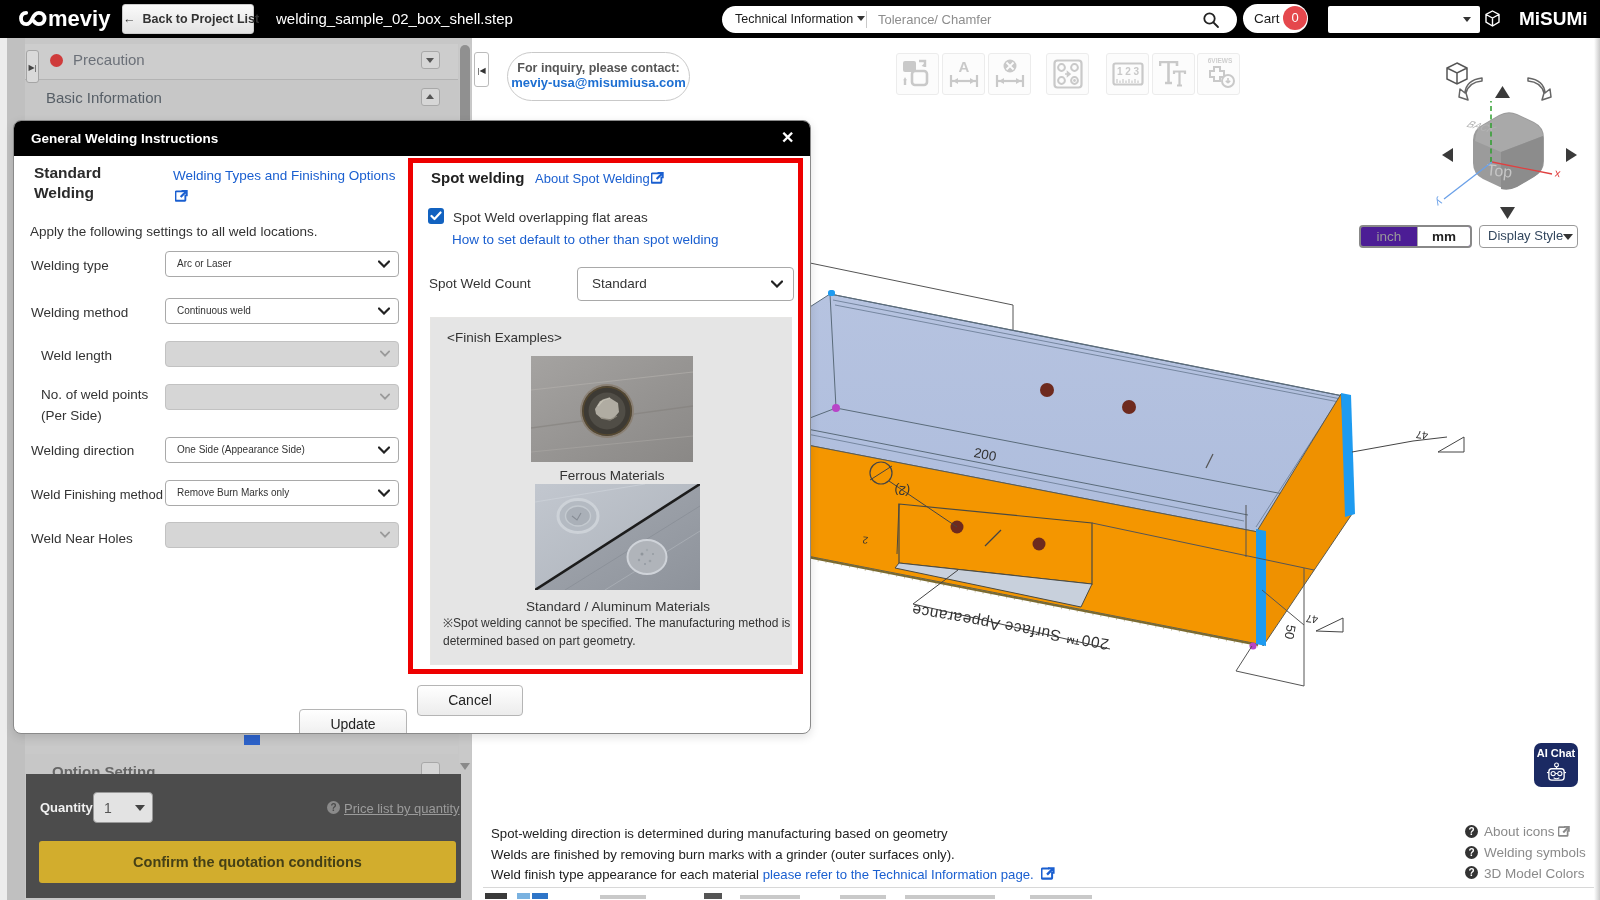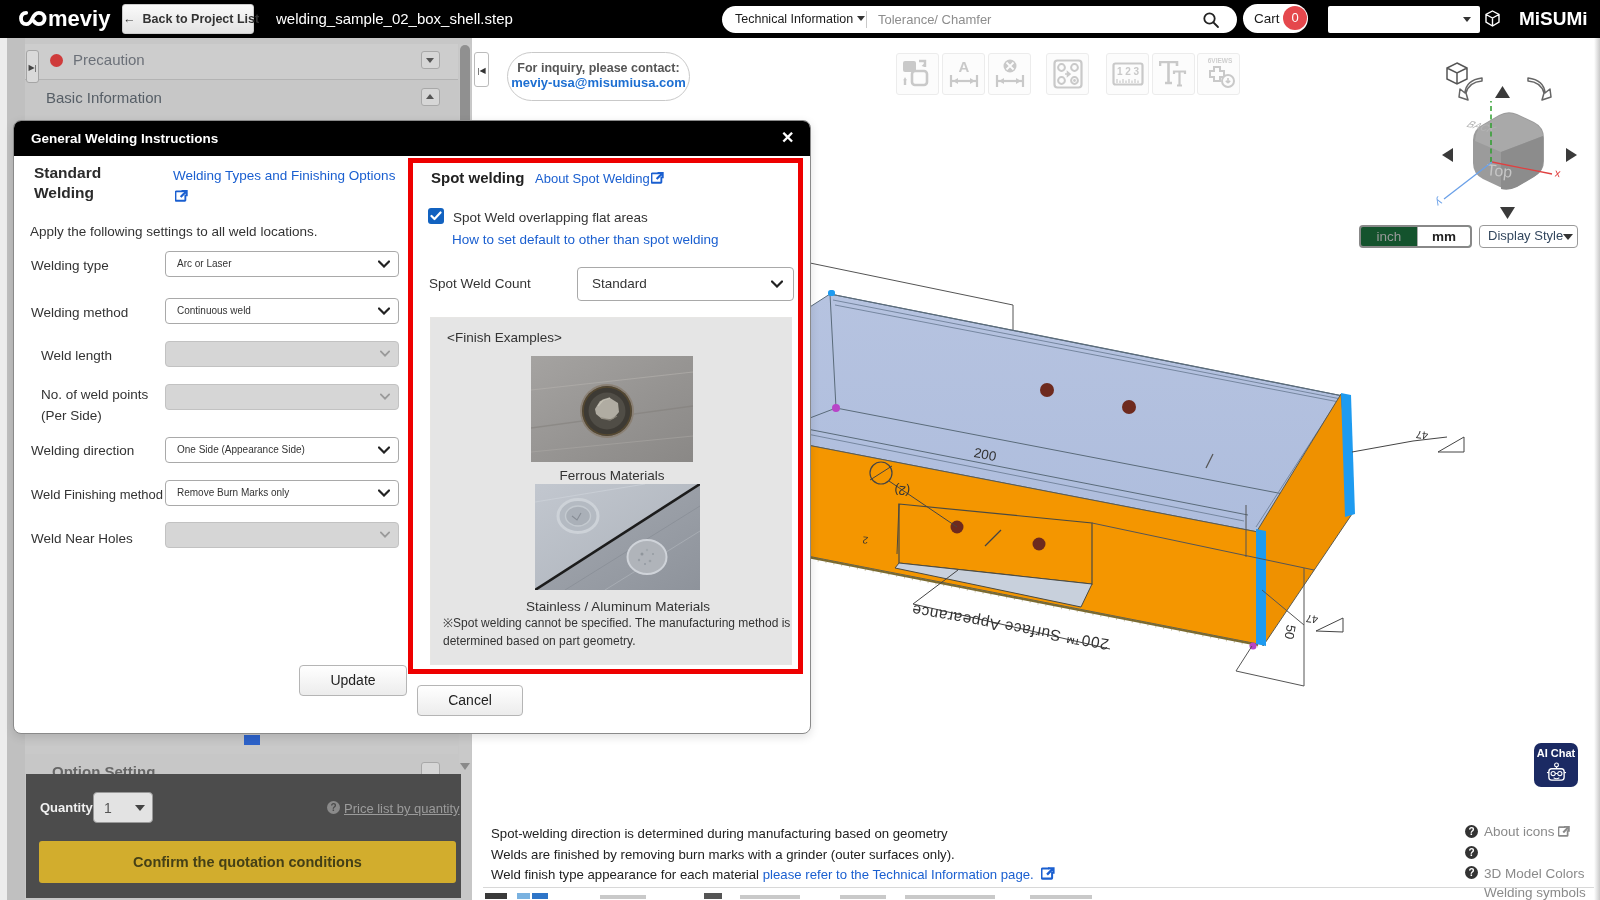--- a/index.html
+++ b/index.html
@@ -148,21 +148,21 @@
     </svg>
   </div>
 
   <div class="abs" style="left:1465px;top:825px;width:13px;height:13px;border-radius:50%;background:#333;color:#fff;font-size:10px;font-weight:bold;text-align:center;line-height:13px;">?</div>
   <div class="abs" style="left:1484px;top:824px;font-size:13.5px;color:#8a8a8a;">About icons</div>
   <svg class="abs" style="left:1558px;top:825px;" width="13" height="13" viewBox="0 0 15 15">
     <path d="M1.5 3.5 h7 v-2 h-7 a 1.6 1.6 0 0 0 -1.6 1.6 v9 a 1.6 1.6 0 0 0 1.6 1.6 h9 a 1.6 1.6 0 0 0 1.6 -1.6 v-6 h-2 v5.5 h-8.6 z" fill="#8a8a8a"></path>
     <path d="M7 1.2 h6.6 v6.6 h-2.2 v-2.9 l-4.5 4.5 -1.7 -1.7 4.5 -4.5 h-2.7 z" fill="#8a8a8a"></path>
   </svg>
   <div class="abs" style="left:1465px;top:846px;width:13px;height:13px;border-radius:50%;background:#333;color:#fff;font-size:10px;font-weight:bold;text-align:center;line-height:13px;">?</div>
-  <div class="abs" style="left:1484px;top:845px;font-size:13.5px;color:#8a8a8a;margin-top:40px;">Welding symbols</div>
+  <div class="abs" style="left:1484px;top:845px;font-size:13.5px;color:#8a8a8a;">Welding symbols</div>
   <div class="abs" style="left:1465px;top:866px;width:13px;height:13px;border-radius:50%;background:#333;color:#fff;font-size:10px;font-weight:bold;text-align:center;line-height:13px;">?</div>
   <div class="abs" style="left:1484px;top:866px;font-size:13.5px;color:#8a8a8a;">3D Model Colors</div>
 
   <div class="abs" style="left:1534px;top:743px;width:44px;height:44px;background:#1b2a63;border-radius:7px;"></div>
   <div class="abs" style="left:1534px;top:747px;width:44px;font-size:11px;font-weight:bold;color:#fff;text-align:center;">AI Chat</div>
   <svg class="abs" style="left:1546px;top:762px;" width="21" height="23" viewBox="0 0 22 24">
     <circle cx="11" cy="3" r="2" fill="none" stroke="#fff" stroke-width="1.2"></circle>
     <line x1="11" y1="5" x2="11" y2="7" stroke="#fff" stroke-width="1.2"></line>
     <rect x="3" y="7" width="16" height="12" rx="3" fill="none" stroke="#fff" stroke-width="1.4"></rect>
     <circle cx="7.5" cy="12" r="2.2" fill="none" stroke="#fff" stroke-width="1.1"></circle>
@@ -285,21 +285,21 @@
     <line x1="62" y1="107" x2="122" y2="119" stroke="#e04040" stroke-width="1.3"></line>
     <text x="126" y="124" font-size="11" fill="#e04040" transform="rotate(190 128 120)" font-family="Liberation Sans">x</text>
     <line x1="62" y1="107" x2="14" y2="144" stroke="#6aa0e8" stroke-width="1.3"></line>
     <text x="6" y="152" font-size="11" fill="#6aa0e8" transform="rotate(150 9 148)" font-family="Liberation Sans">y</text>
 
     <path d="M12 100 l11 -7 v14 z" fill="#3a3a3a"></path>
     <path d="M136 93 l11 7 -11 7 z" fill="#3a3a3a"></path>
     <path d="M70 152 l7.5 12 7.5 -12 z" fill="#3a3a3a"></path>
   </svg>
 
-  <div class="abs" style="left:1359px;top:225px;width:113px;height:23px;border:2px solid #888;border-radius:4px;background:#14532d;overflow:hidden;">
+  <div class="abs" style="left:1359px;top:225px;width:113px;height:23px;border:2px solid #888;border-radius:4px;background:#4c1d95;overflow:hidden;">
     <div style="position:absolute;left:0;top:0;width:56px;height:19px;color:#999;font-size:13.5px;text-align:center;line-height:19px;">inch</div>
     <div style="position:absolute;left:56px;top:0;width:53px;height:19px;background:#fff;border-left:1px solid #aaa;color:#222;font-weight:bold;font-size:13.5px;text-align:center;line-height:19px;">mm</div>
   </div>
   <div class="abs" style="left:1479px;top:225px;width:99px;height:23px;border:1.5px solid #999;border-radius:4px;background:#fff;">
     <div style="position:absolute;left:8px;top:0;font-size:13px;color:#33475e;line-height:20px;">Display Style</div>
     <div style="position:absolute;right:4px;top:8px;width:0;height:0;border-left:5px solid transparent;border-right:5px solid transparent;border-top:6px solid #333;"></div>
   </div>
 
   <style>
     .sel { position:absolute; left:151px; width:234px; height:26px; background:#fff;
@@ -446,21 +446,21 @@
         <path d="M37 32 l5 4 l4 -7" stroke="#878d95" stroke-width="1.1" fill="none"></path>
         <ellipse cx="112" cy="73" rx="19.5" ry="17" fill="#b0b4ba"></ellipse>
         <ellipse cx="112" cy="73" rx="19.5" ry="17" fill="none" stroke="#cfd3d9" stroke-width="2"></ellipse>
         <circle cx="107" cy="70" r="1.5" fill="#8f959b"></circle>
           <circle cx="115" cy="77" r="1.3" fill="#9aa0a6"></circle>
         <circle cx="112" cy="66" r="1.2" fill="#a2a8ae"></circle>
           <circle cx="118" cy="70" r="1" fill="#959ba1"></circle>
         <circle cx="104" cy="76" r="1.2" fill="#989ea4"></circle>
           <circle cx="110" cy="80" r="1" fill="#9298a0"></circle>
       </svg>
-      <div style="position:absolute;left:37px;top:281px;width:300px;text-align:center;font-size:13.5px;color:#333;">Stainless / Aluminum Materials</div>
+      <div style="position:absolute;left:37px;top:281px;width:300px;text-align:center;font-size:13.5px;color:#333;">Standard / Aluminum Materials</div>
       <div style="position:absolute;left:12px;top:296px;width:352px;font-size:12px;color:#333;line-height:18px;">※Spot welding cannot be specified. The manufacturing method is determined based on part geometry.</div>
     </div>
 
-    <div style="position:absolute;left:285px;top:544px;width:108px;height:31px;background:linear-gradient(#ffffff,#ececec);border:1px solid #b5b5b5;border-radius:4px;font-size:14px;color:#222;text-align:center;line-height:29px;">Update</div>
+    <div style="position:absolute;left:285px;top:588px;width:108px;height:31px;background:linear-gradient(#ffffff,#ececec);border:1px solid #b5b5b5;border-radius:4px;font-size:14px;color:#222;text-align:center;line-height:29px;">Update</div>
     <div style="position:absolute;left:403px;top:564px;width:106px;height:31px;background:linear-gradient(#ffffff,#ececec);border:1px solid #b5b5b5;border-radius:4px;font-size:14px;color:#222;text-align:center;line-height:29px;">Cancel</div>
   </div>
 
 </div>
 
 </body></html>

